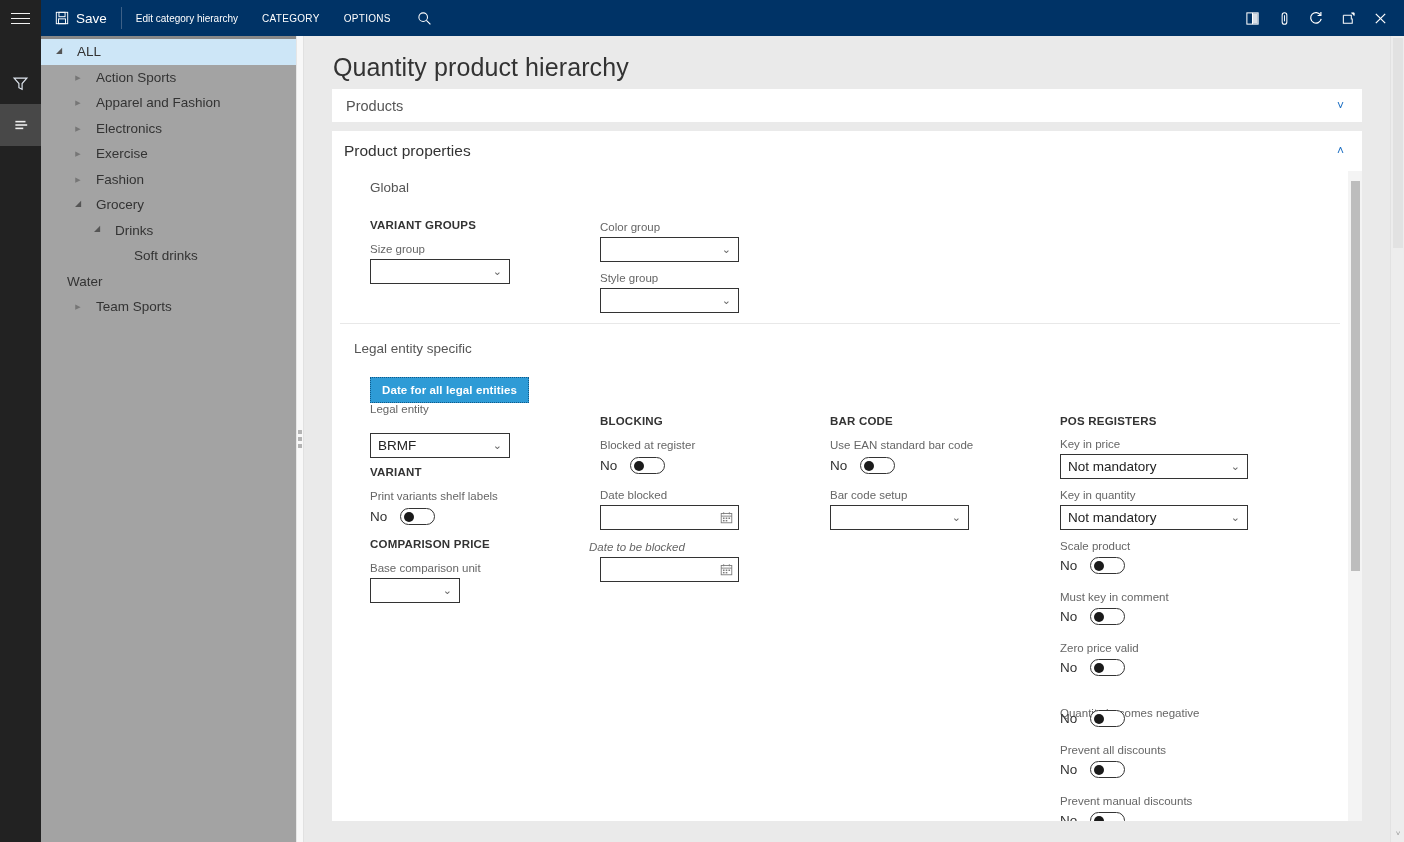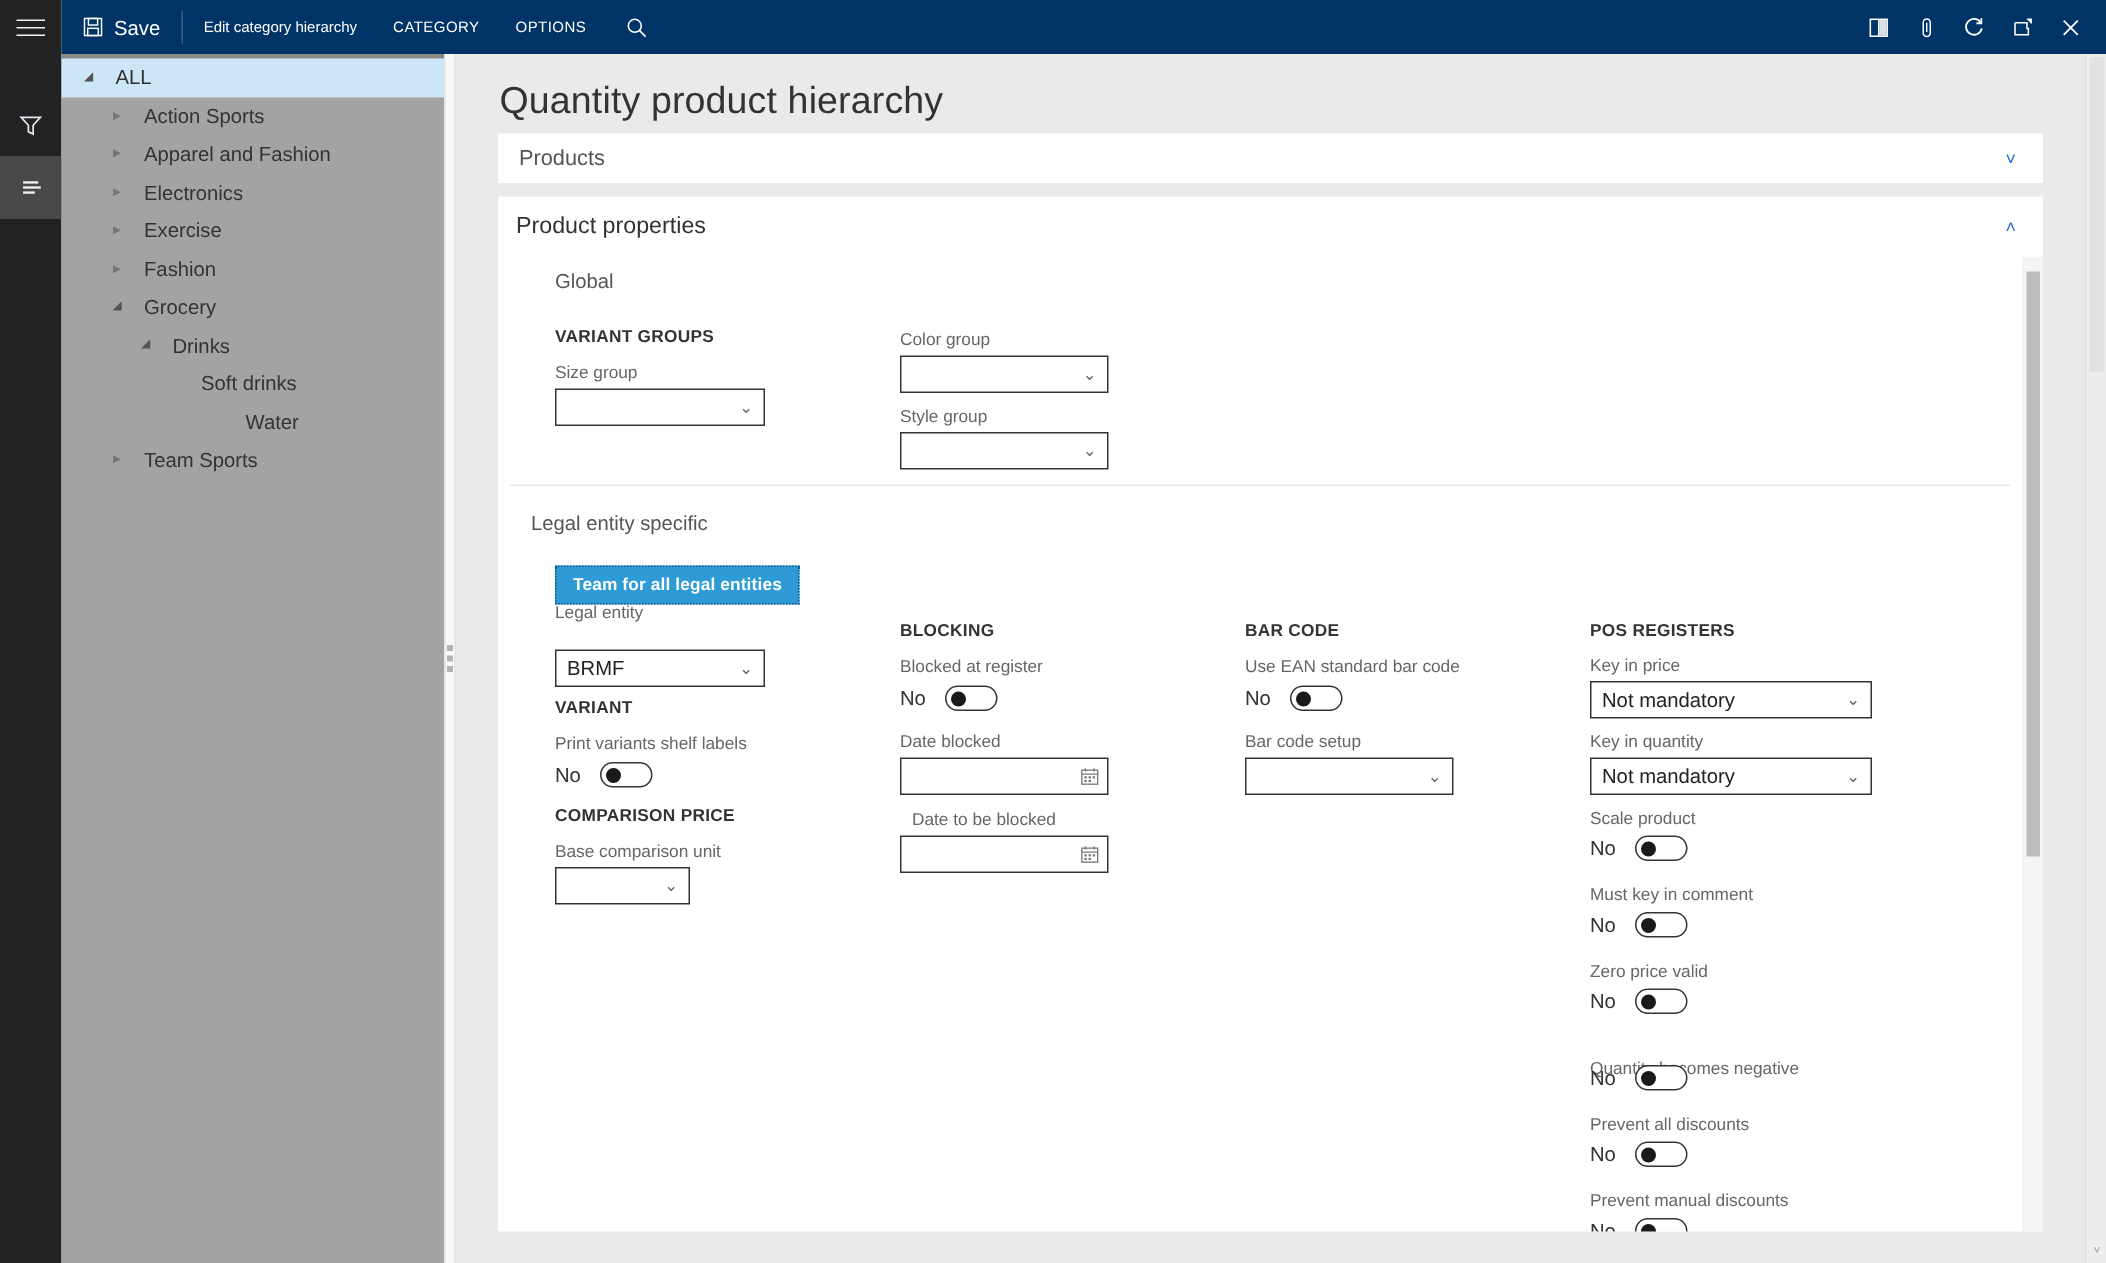--- a/index.html
+++ b/index.html
@@ -283,21 +283,21 @@
           <span style="padding-left: 10px;">Grocery</span>
         </div>
         <div class="tree-row" style="padding-left: 48px;">
           <span class="tw tw-expanded"></span>
           <span style="padding-left: 10px;">Drinks</span>
         </div>
         <div class="tree-row" style="padding-left: 67px;">
           <span class="tw"></span>
           <span style="padding-left: 10px;">Soft drinks</span>
         </div>
-        <div class="tree-row" style=" justify-content: center;">
+        <div class="tree-row" style="">
           <span class="tw"></span>
           <span style="padding-left: 10px;">Water</span>
         </div>
         <div class="tree-row" style="padding-left: 29px;">
           <span class="tw tw-collapsed"></span>
           <span style="padding-left: 10px;">Team Sports</span>
         </div>
       </div>
   </div>
 
@@ -347,21 +347,21 @@
         <div class="abs fieldlabel" style="left:268px; top:101px;">Style group</div>
         <div class="abs combo" style="left:268px; top:117px; width:139px;">
           <span class="val"></span>
           <span class="cv">⌄</span>
         </div>
 
         <div class="divider" style="left:8px; right:22px; top:152px;"></div>
 
         <div class="abs section-label" style="left:22px; top:170px;">Legal entity specific</div>
 
-        <div class="abs btn-primary" style="left:38px; top:206px;">Team for all legal entities</div>
+        <div class="abs btn-primary" style="left:38px; top:206px;">Date for all legal entities</div>
 
         <div class="abs fieldlabel" style="left:38px; top:232px;">Legal entity</div>
         <div class="abs combo" style="left:38px; top:262px; width:140px;">
           <span class="val">BRMF</span>
           <span class="cv">⌄</span>
         </div>
 
         <div class="abs grouphdr" style="left:38px; top:295px;">VARIANT</div>
 
         <div class="abs fieldlabel" style="left:38px; top:319px;">Print variants shelf labels</div>
@@ -398,21 +398,21 @@
             <line x1="4.5" y1="1.5" x2="4.5" y2="4" stroke="#7a7a7a" stroke-width="1.1"></line>
             <line x1="11.5" y1="1.5" x2="11.5" y2="4" stroke="#7a7a7a" stroke-width="1.1"></line>
             <rect x="3.6" y="8" width="2" height="1.8" fill="#7a7a7a"></rect>
             <rect x="7" y="8" width="2" height="1.8" fill="#7a7a7a"></rect>
             <rect x="10.4" y="8" width="2" height="1.8" fill="#7a7a7a"></rect>
             <rect x="3.6" y="11" width="2" height="1.8" fill="#7a7a7a"></rect>
             <rect x="7" y="11" width="2" height="1.8" fill="#7a7a7a"></rect>
           </svg>
         </div>
 
-        <div class="abs fieldlabel" style="left:276px; top:370px;">Date to be blocked</div>
+        <div class="abs fieldlabel" style="left:257px; top:370px;font-style:italic;">Date to be blocked</div>
         <div class="abs datefield" style="left:268px; top:386px; width:139px;">
           <svg width="13" height="13" viewBox="0 0 16 16">
             <rect x="1.5" y="3" width="13" height="11.5" fill="none" stroke="#7a7a7a" stroke-width="1.1"></rect>
             <line x1="1.5" y1="6.3" x2="14.5" y2="6.3" stroke="#7a7a7a" stroke-width="1.1"></line>
             <line x1="4.5" y1="1.5" x2="4.5" y2="4" stroke="#7a7a7a" stroke-width="1.1"></line>
             <line x1="11.5" y1="1.5" x2="11.5" y2="4" stroke="#7a7a7a" stroke-width="1.1"></line>
             <rect x="3.6" y="8" width="2" height="1.8" fill="#7a7a7a"></rect>
             <rect x="7" y="8" width="2" height="1.8" fill="#7a7a7a"></rect>
             <rect x="10.4" y="8" width="2" height="1.8" fill="#7a7a7a"></rect>
             <rect x="3.6" y="11" width="2" height="1.8" fill="#7a7a7a"></rect>

